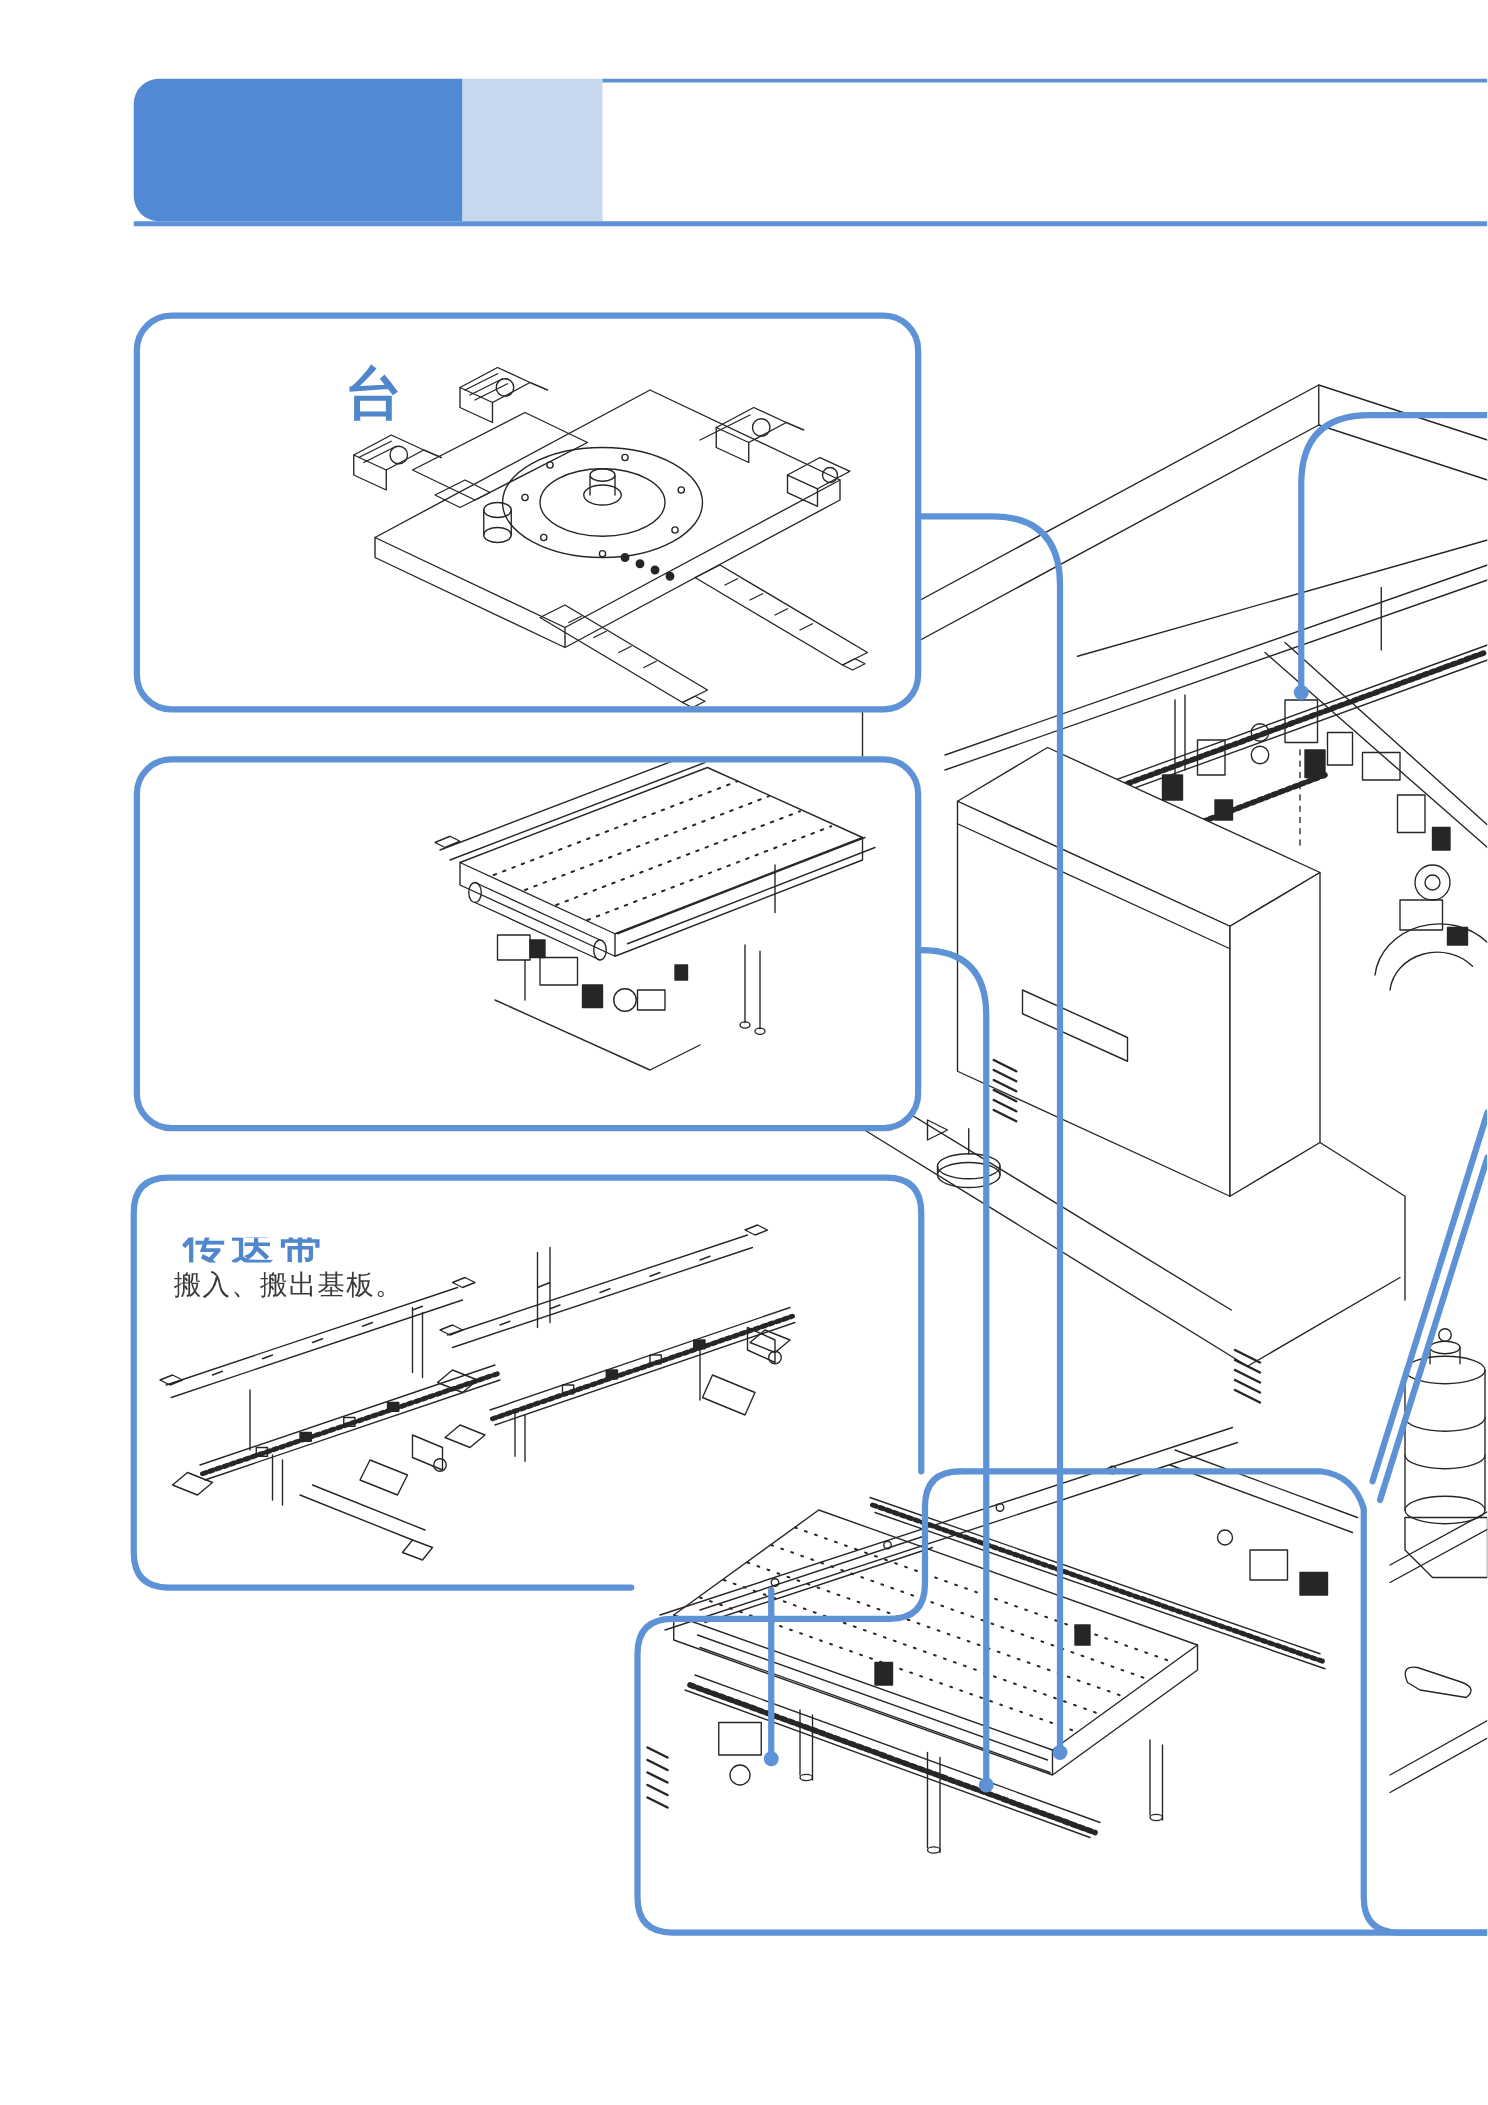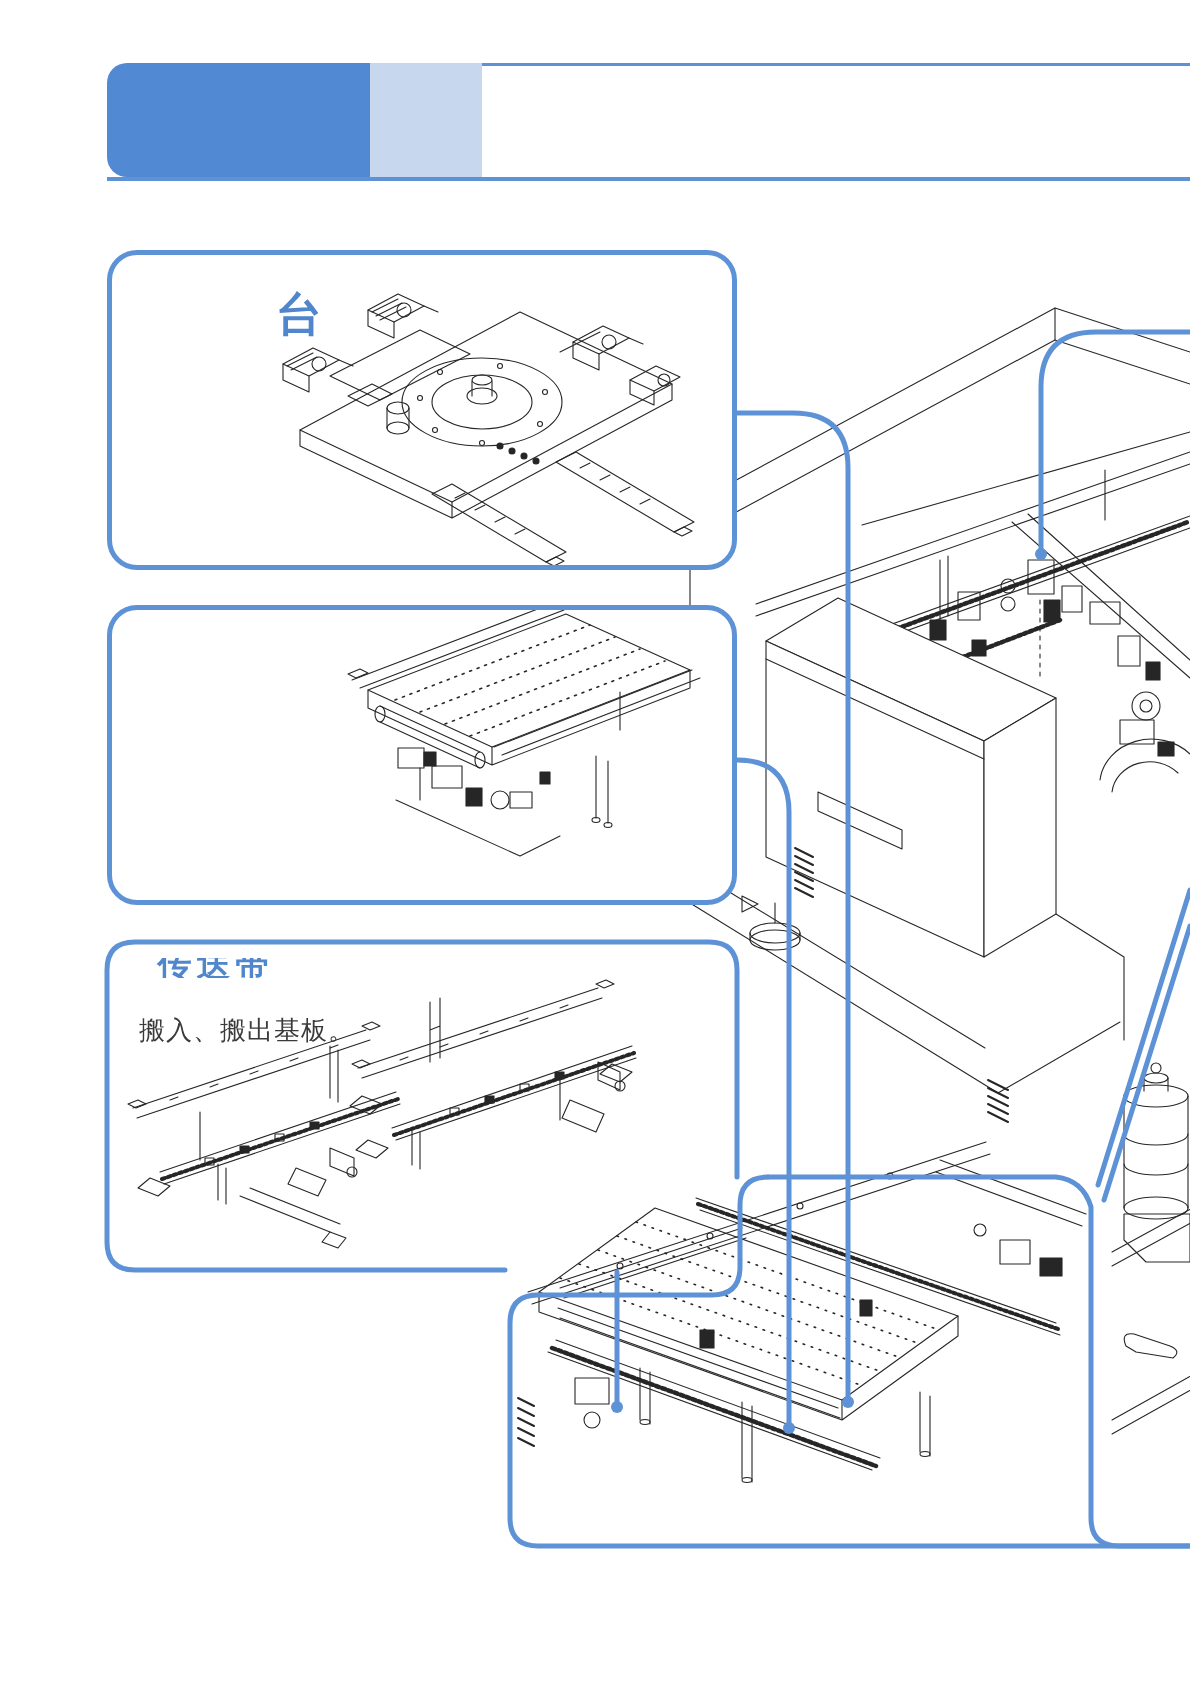--- a/index.html
+++ b/index.html
@@ -241,24 +241,24 @@
       <path d="M200 1112 V1160 M330 1046 V1098 M338 1050 V1102"></path>
       <path d="M330 1148 l24 10 v18 l-24 -10 z"></path>
         <circle cx="352" cy="1172" r="5"></circle>
       <path d="M296 1168 l30 12 l-8 16 l-30 -12 z"></path>
       <path d="M150 1178 l20 8 l-12 10 l-20 -8 z M362 1096 l20 8 l-12 10 l-20 -8 z"></path>
       <path d="M240 1196 L330 1232 M250 1188 L340 1224"></path>
       <path d="M330 1232 l16 6 l-8 10 l-16 -6 z"></path>
       <path d="M218 1164 V1200 M226 1168 V1204"></path>
     </g>
   </svg>
-  <div class="abs title-blue clip-title" style="left:146px;top:958px;text-align:center;">
+  <div class="abs title-blue clip-title" style="left:146px;top:990px;">
       <span>传送带</span>
     </div>
-  <div class="abs" style="left:139px;top:1013px;font-size:26px;color:#3a3a3a;letter-spacing:1px;">搬入、搬出基板。</div>
+  <div class="abs" style="left:139px;top:1013px;font-size:22px;color:#3a3a3a;letter-spacing:1px;">搬入、搬出基板。</div>
 
   <svg class="abs ill" style="left:500px;top:1100px;" width="700" height="460" viewBox="500 1100 700 460">
     <g fill="none" stroke="#262626" stroke-width="1.1" stroke-linejoin="round" stroke-linecap="round">
 
       <path d="M1112 1252 L1198 1205 M1112 1266 L1198 1219"></path>
       <path d="M1112 1420 L1198 1372 M1112 1434 L1198 1386"></path>
       <path d="M1126 1346 q-6 -14 8 -12 l36 12 q12 5 3 12 l-37 -6 z"></path>
 
       <path d="M560 1288 L742 1228 M564 1298 L746 1238"></path>
 

